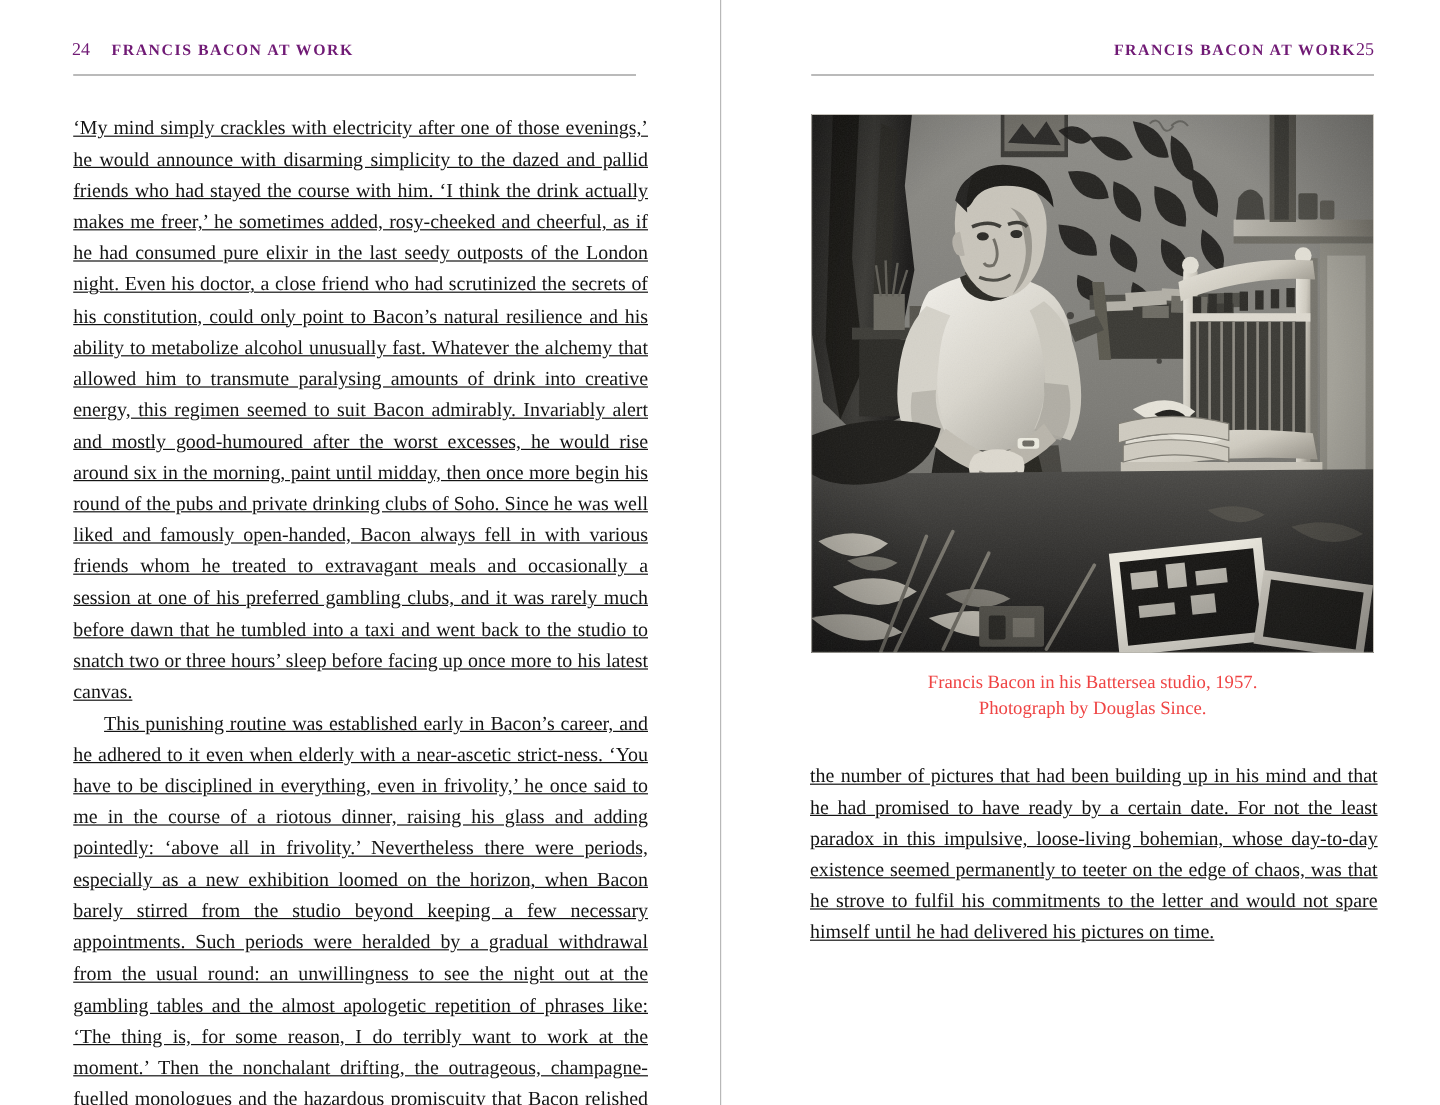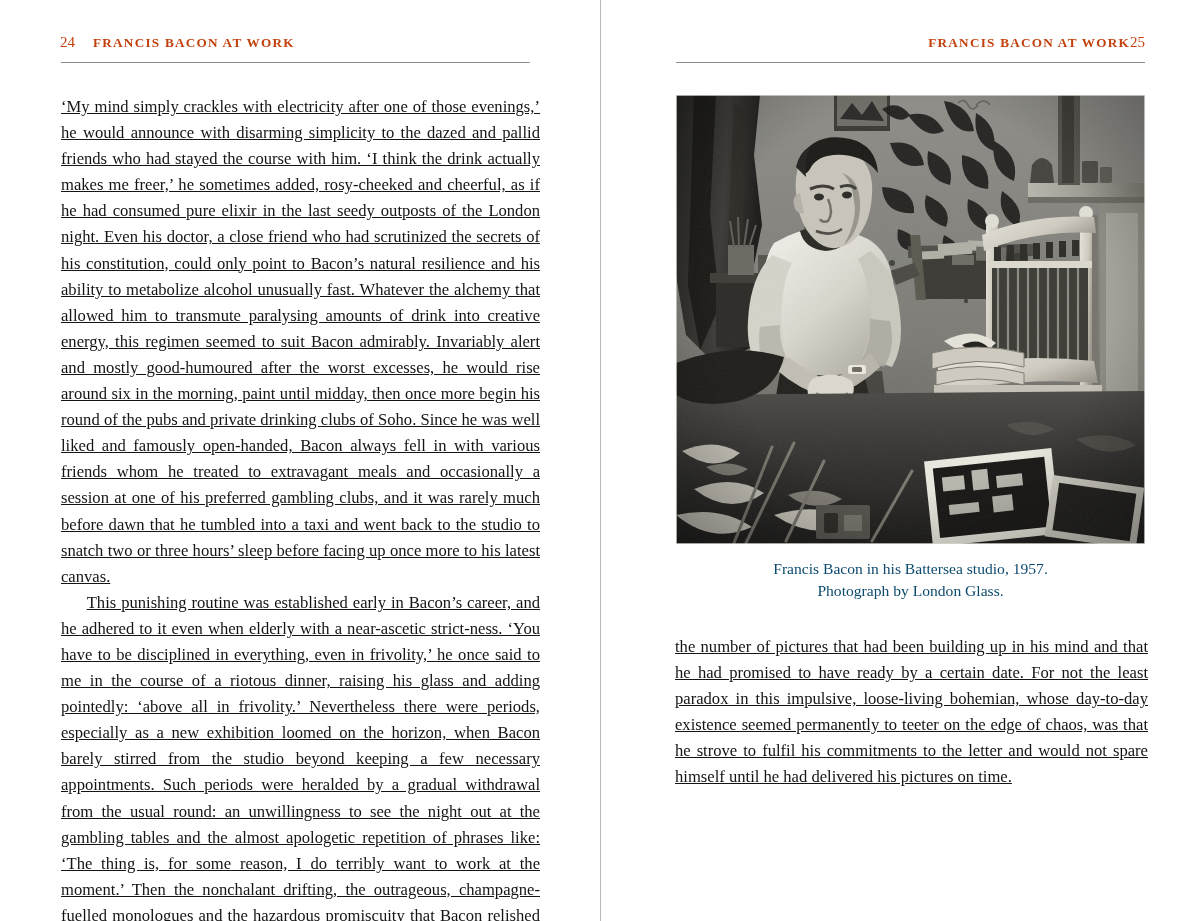--- a/index.html
+++ b/index.html
@@ -44,21 +44,21 @@
   
   .running-head {
     position: absolute;
     top: 34px;
     height: 18px;
     display: flex;
     align-items: baseline;
     font-size: 13.2px;
     letter-spacing: 1.25px;
     font-weight: 700;
-    color: #c2410c;
+    color: #701a75;
   }
   .running-head .folio {
     font-weight: 400;
     letter-spacing: 0;
     font-size: 15px;
   }
   .page-left .running-head { left: 60px; }
   .page-left .running-head .folio { margin-right: 18px; }
   .page-right .running-head { right: 55px; }
   .page-right .running-head .folio { margin-left: 0; }
@@ -112,21 +112,21 @@
   }
 
   .caption {
     position: absolute;
     left: 76px;
     width: 469px;
     top: 558px;
     text-align: center;
     font-size: 15.6px;
     line-height: 21.5px;
-    color: #0c4a6e;
+    color: #ef4444;
   }
   .caption span { display: block; }
 </style>
 </head>
 <body>
 
 <div id="spread">
 
   <div class="page page-left">
 
@@ -446,21 +446,21 @@
         <path d="M0 268 q56 -22 108 -6 q-8 34 -46 44 q-40 8 -62 -6 Z" fill="#1e1d1a"></path>
 
         <rect x="0" y="0" width="469" height="449" fill="url(#vig)"></rect>
         <rect x="0" y="0" width="469" height="449" filter="url(#grain)" fill="none" opacity="0.5"></rect>
         <rect x="0" y="0" width="469" height="449" fill="none" stroke="#d7d4cc" stroke-width="1.5"></rect>
       </svg>
     </div>
 
     <div class="caption">
       <span>Francis Bacon in his Battersea studio, 1957.</span>
-      <span>Photograph by London Glass.</span>
+      <span>Photograph by Douglas Since.</span>
     </div>
 
     <div class="col">
       <p>the number of pictures that had been building up in his mind and that he had promised to have ready by a certain date. For not the least paradox in this impulsive, loose-living bohemian, whose day-to-day existence seemed permanently to teeter on the edge of chaos, was that he strove to fulfil his commitments to the letter and would not spare himself until he had delivered his pictures on time.</p>
     </div>
   </div>
 </div>
 
 <div id="gutter"></div>
 

